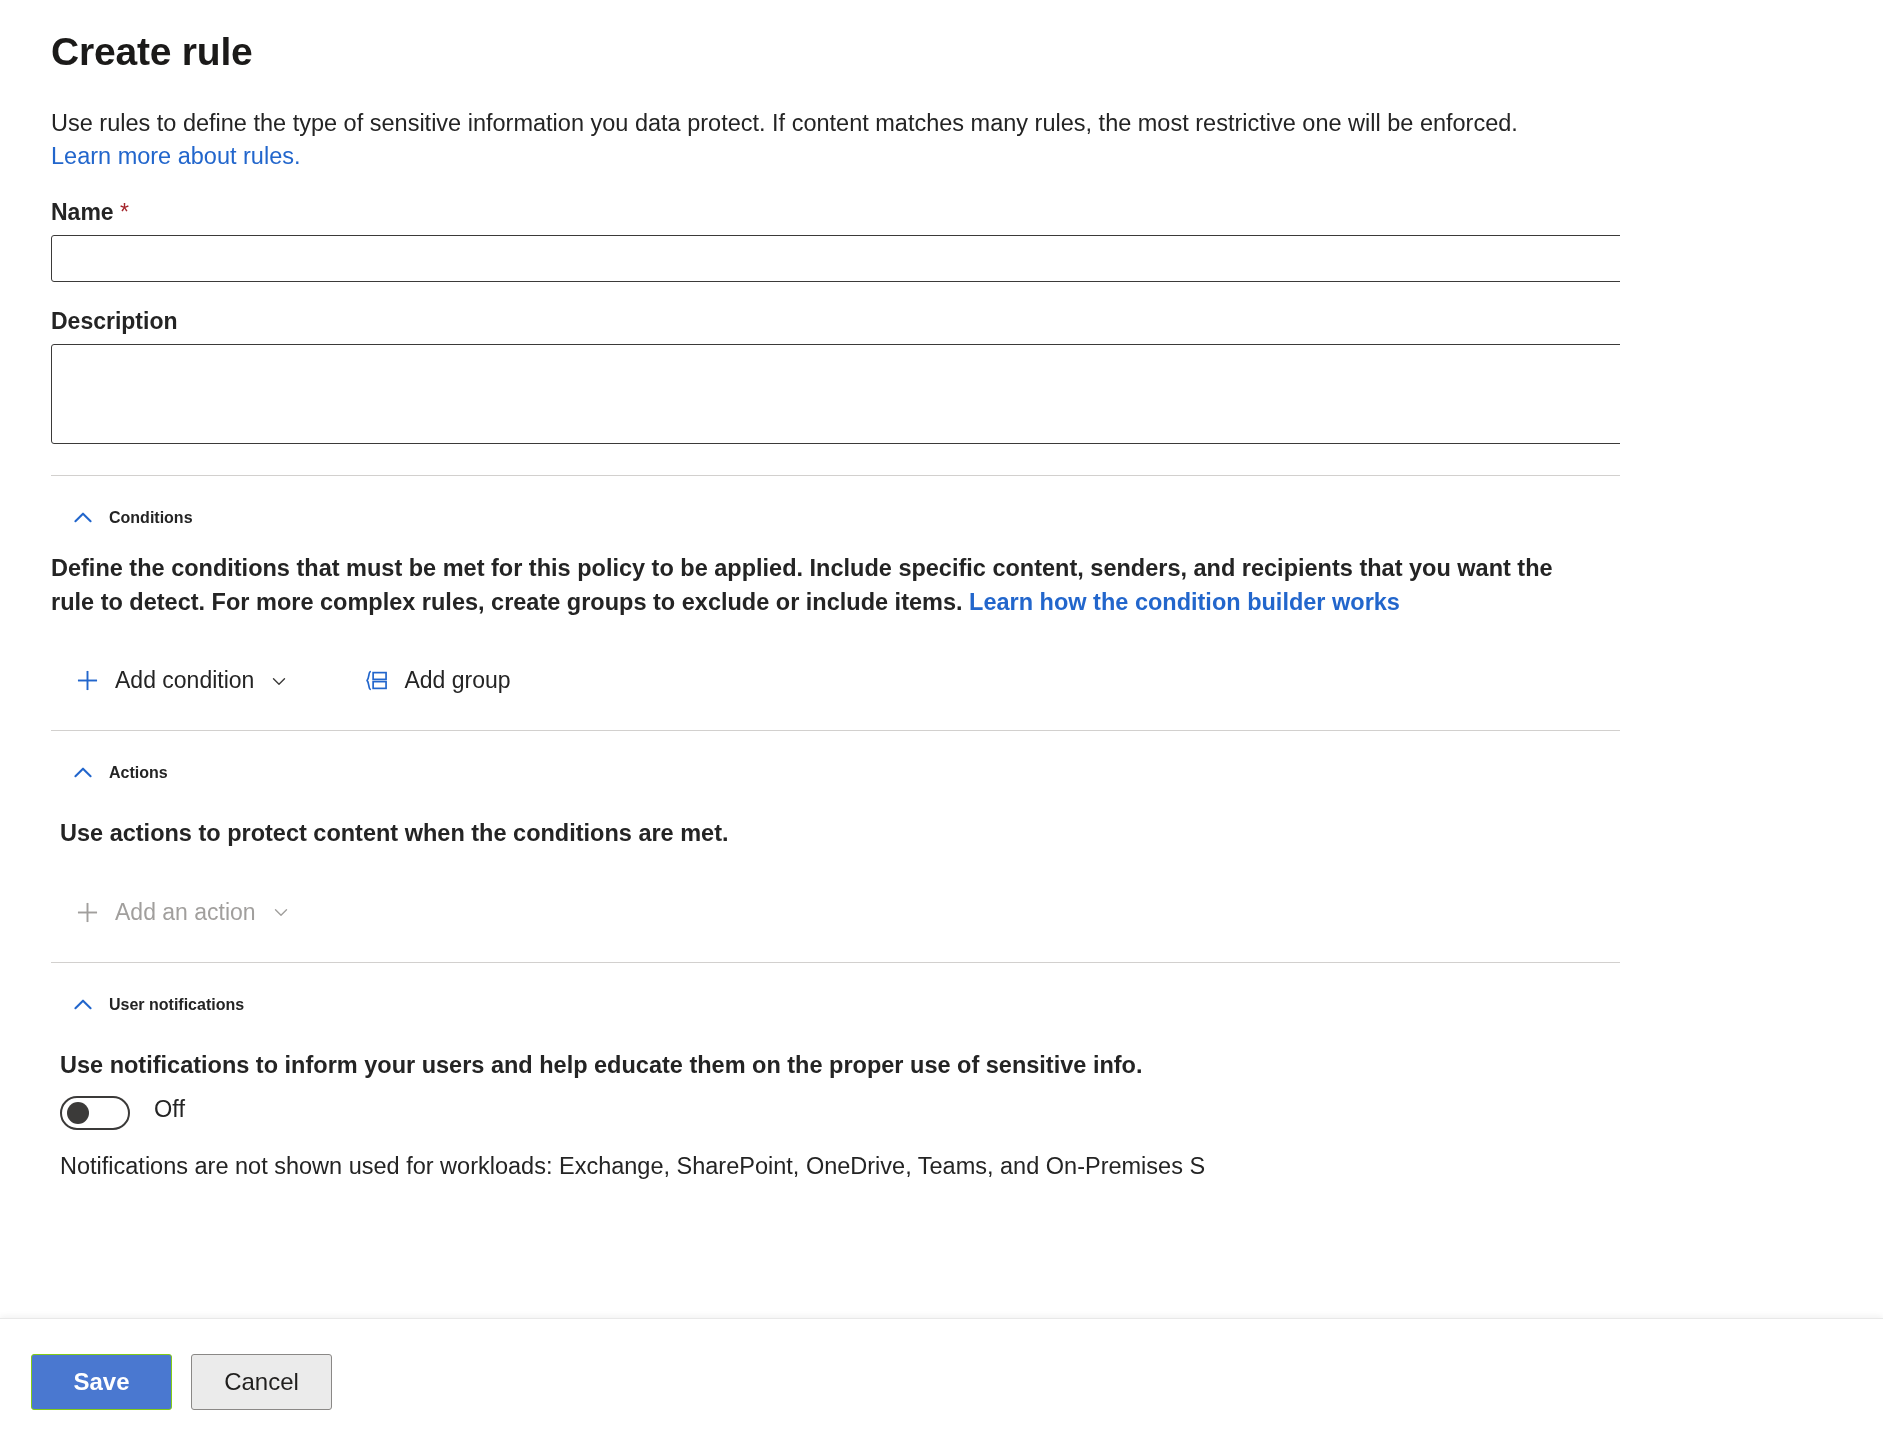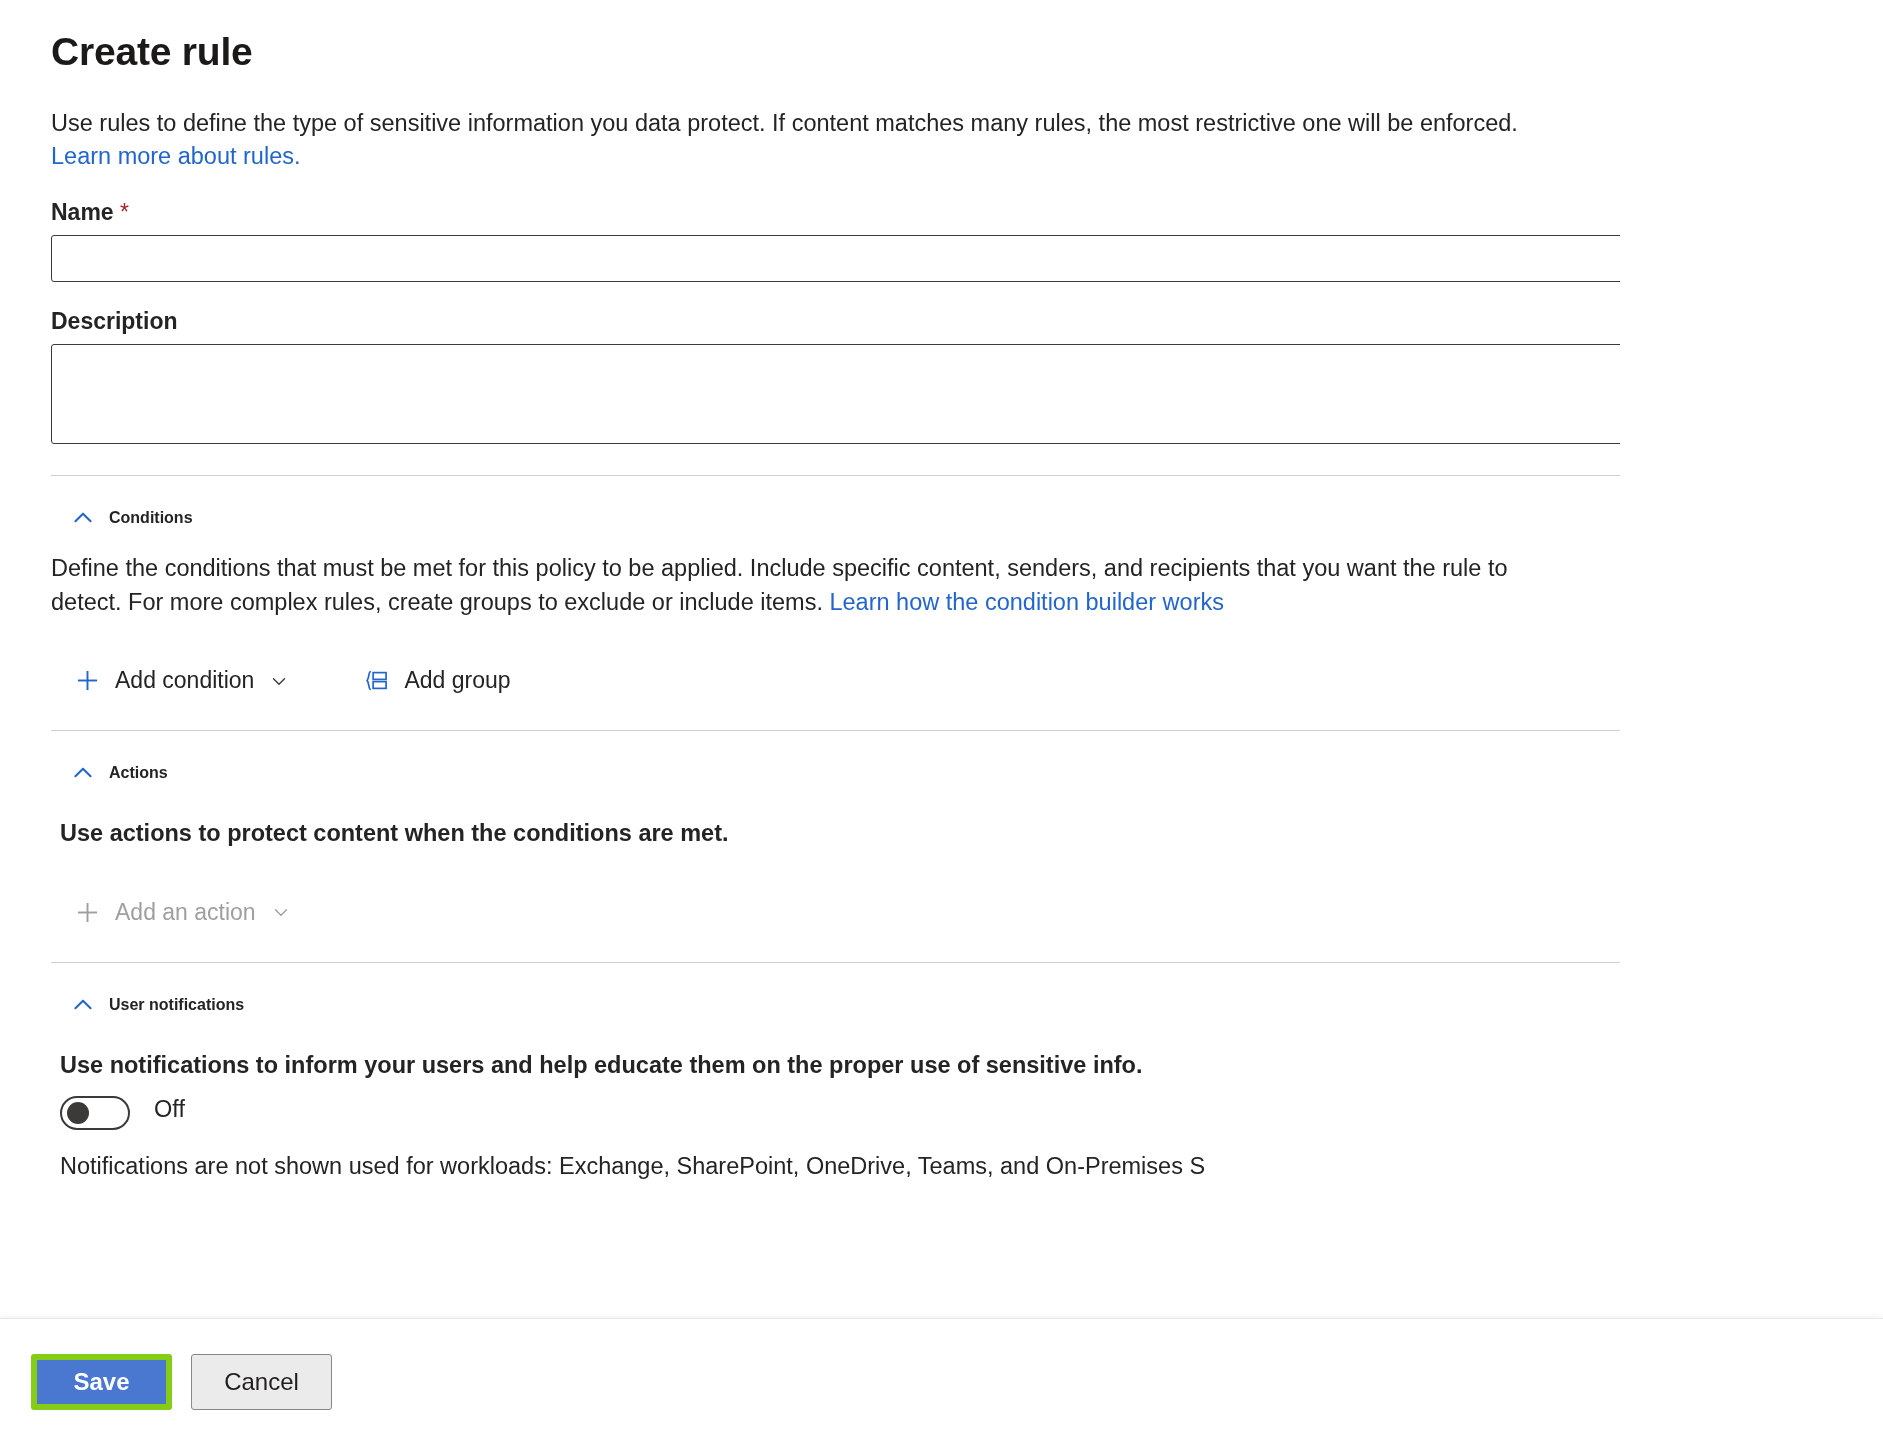--- a/index.html
+++ b/index.html
@@ -143,20 +143,21 @@
     color: #242424;
     line-height: 1;
   }
 
   .section-desc {
     font-size: 23.5px;
     line-height: 1.42;
     color: #242424;
     margin: 17px 0 0 0;
     max-width: 1700px;
+    font-weight: bold;
   }
   .section-desc.strong {
     font-weight: bold;
     margin-left: 9px;
     margin-top: 27px;
   }
 
   
   .cmd-row {
     display: flex;
@@ -250,21 +251,21 @@
     height: 56px;
     min-width: 120px;
     border-radius: 3px;
     cursor: pointer;
     padding: 0 22px;
     line-height: 1;
   }
   .btn-primary {
     background: #4a78d0;
     color: #ffffff;
-    border: 6px solid #84cc16;
+    border: 1px solid #84cc16;
     font-weight: bold;
     min-width: 141px;
   }
   .btn-secondary {
     background: #ebebeb;
     color: #201f1e;
     border: 1.6px solid #8a8886;
     min-width: 141px;
   }
 </style>

